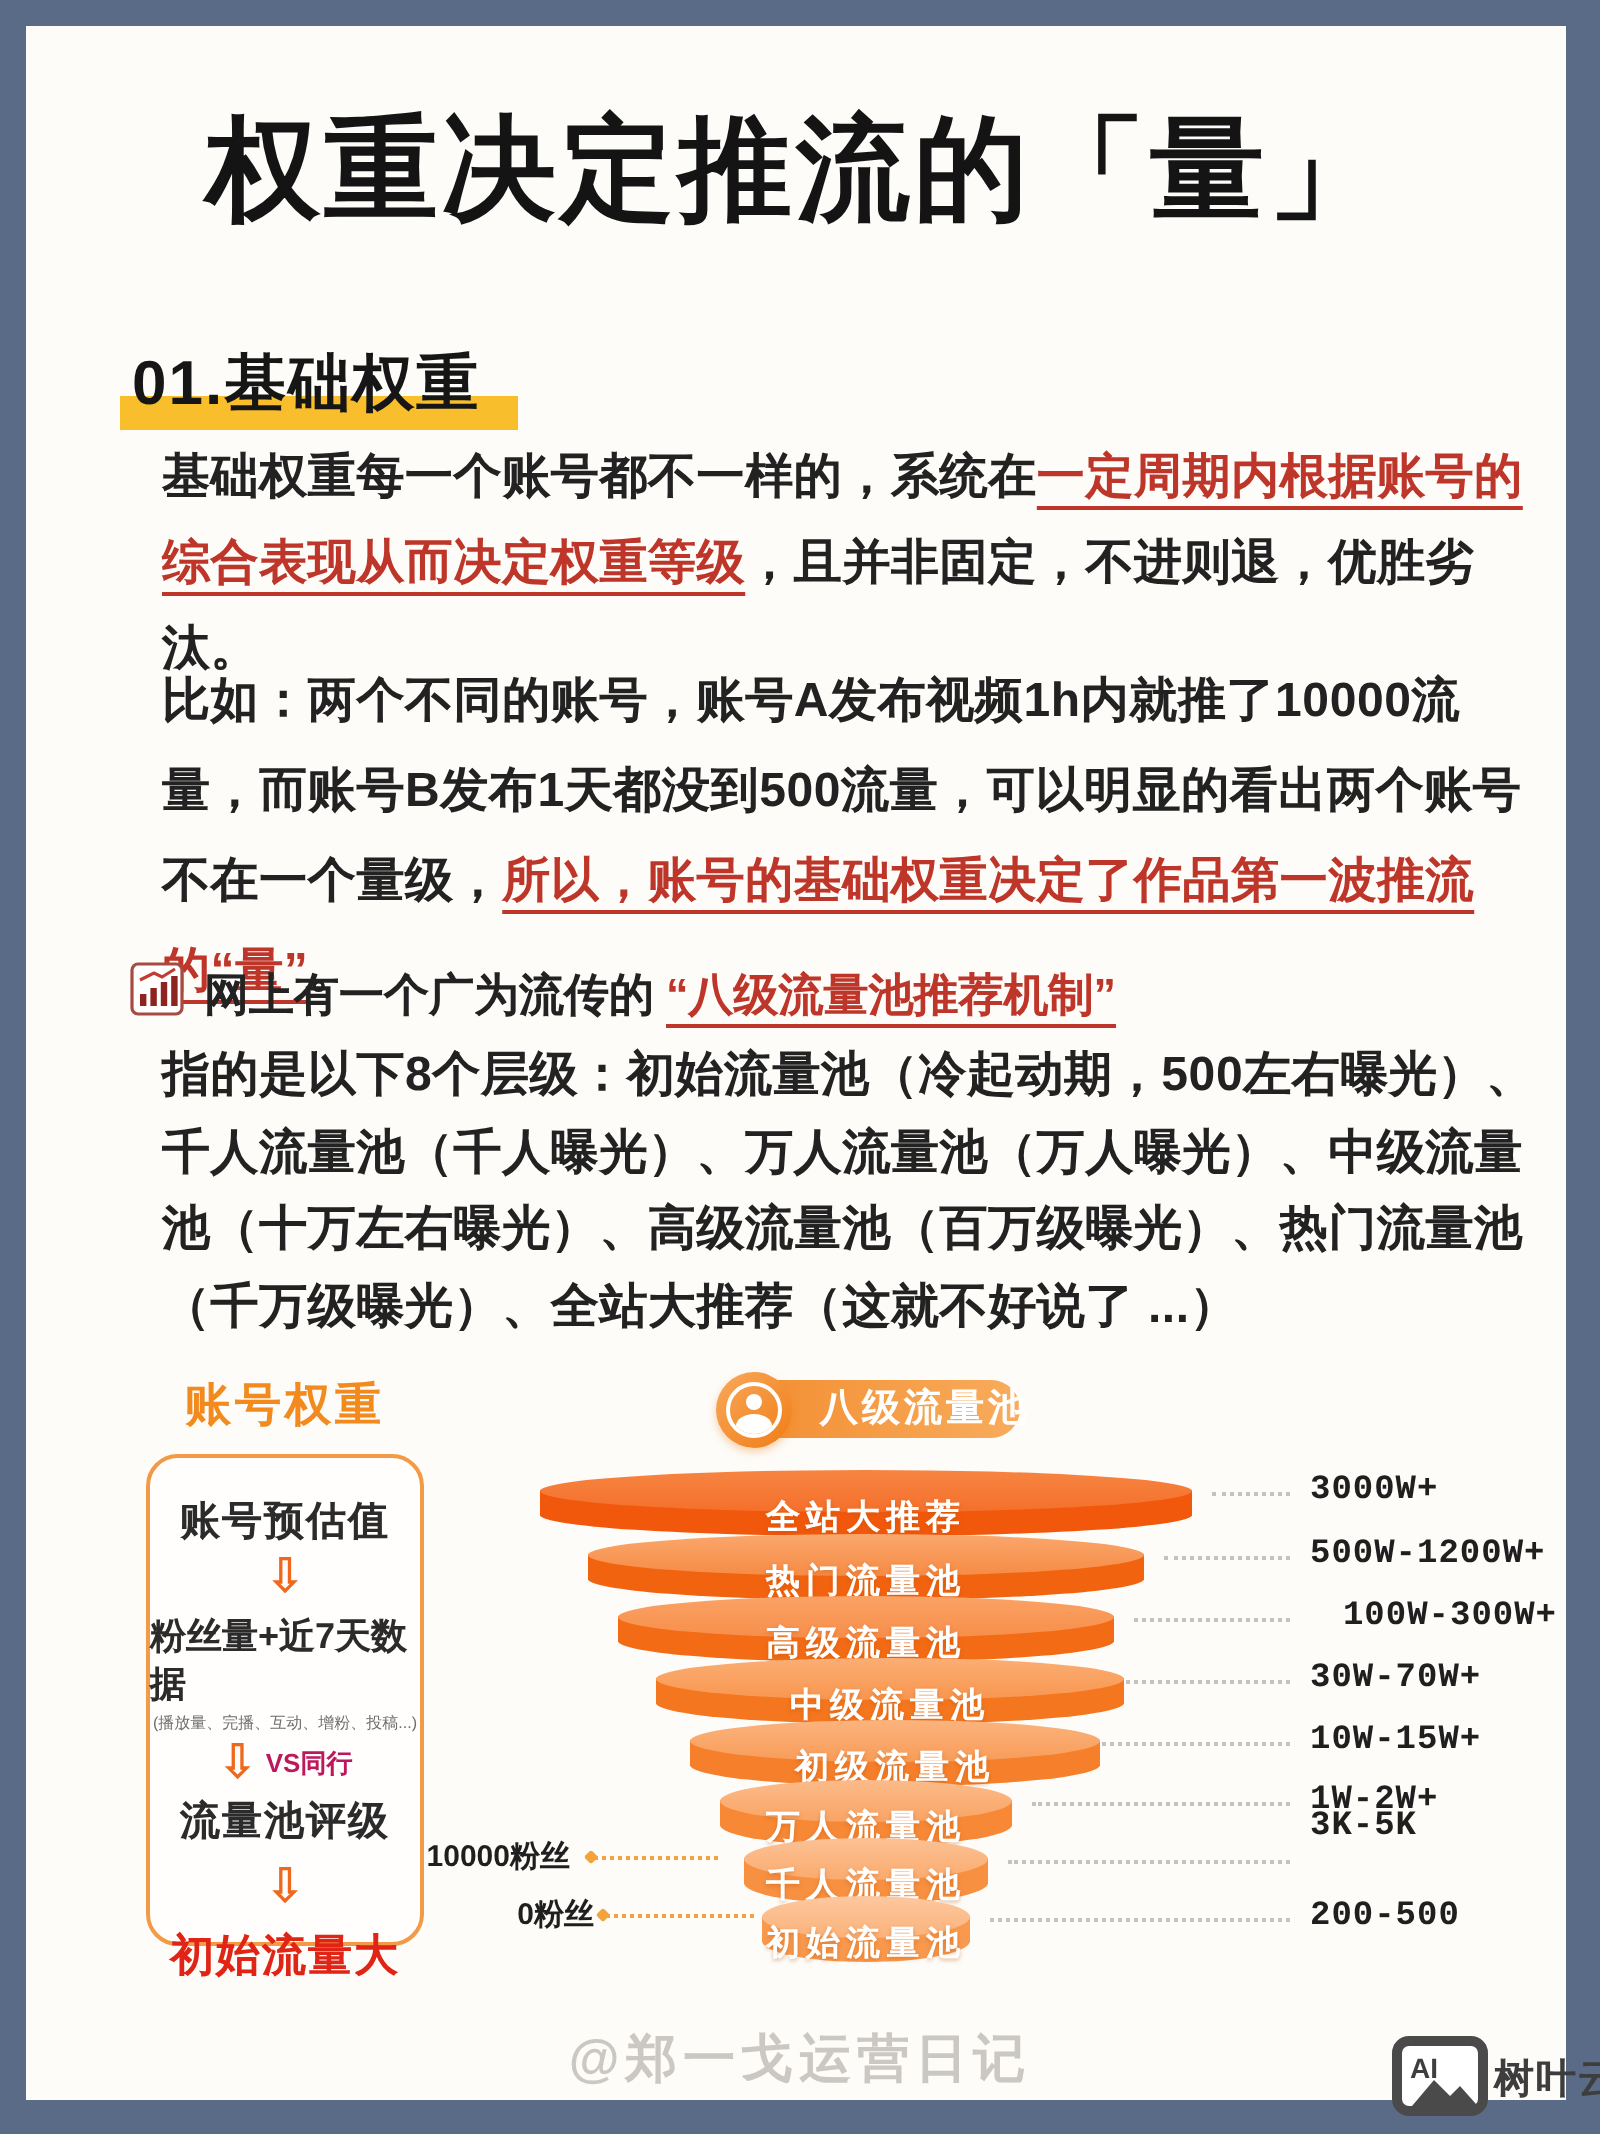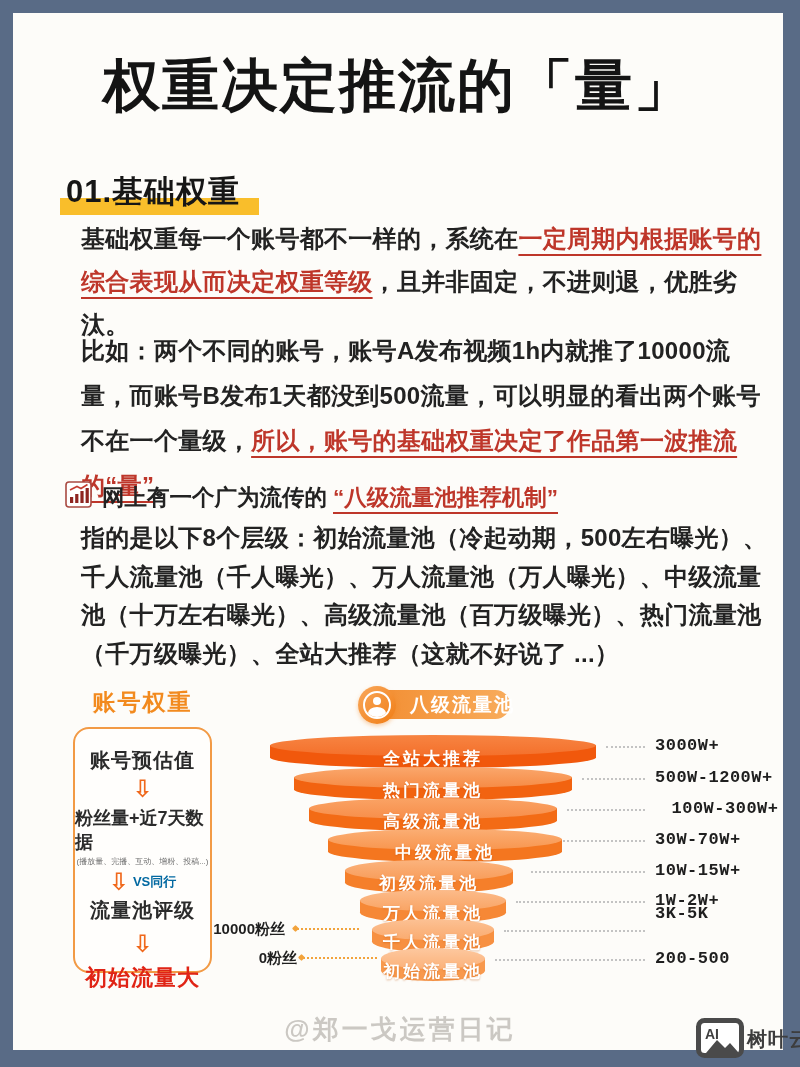--- a/index.html
+++ b/index.html
@@ -53,21 +53,21 @@
     background:#FFFEFC;display:flex;flex-direction:column;align-items:center;
   }
   .step{font-size:20px;font-weight:600;color:#2B2B2B;letter-spacing:1px;}
   .step-1{margin-top:18px;}
   .step-2{margin-top:5px;font-size:18px;font-weight:800;letter-spacing:0;}
   .step-note{margin-top:2px;font-size:8px;color:#6E6E6E;letter-spacing:0;white-space:nowrap;}
   .step-3{margin-top:3px;}
   .step-4{margin-top:7px;font-size:22px;font-weight:800;color:#E02415;letter-spacing:1px;}
   .flow-arrow{margin-top:3px;font-size:24px;line-height:24px;color:#F0681B;font-weight:700;}
   .arrow-row{margin-top:3px;display:flex;align-items:center;gap:4px;}
-  .vs-label{font-size:13px;color:#0369a1;font-weight:600;}
+  .vs-label{font-size:13px;color:#be185d;font-weight:600;}
   
   .pool-pill{
     position:absolute;left:347px;top:677px;width:150px;height:29px;border-radius:15px;
     background:linear-gradient(90deg,#F28B2E,#F8AC5C);
   }
   .pill-label{
     display:block;line-height:29px;padding-left:50px;color:#FFF;
     font-weight:700;font-size:19px;letter-spacing:2px;white-space:nowrap;
   }
   .pill-avatar{
@@ -192,21 +192,21 @@
       <div class="leader" style="left: 554px; top: 796px; width: 78px;"></div>
       <div class="pool-value" style="top: 786px; text-align: center;">100W-300W+</div>
       <div class="disc" style="left: 315px; top: 816px; width: 234px; z-index: 4;">
         <span class="d-bot" style="background: rgb(244, 118, 31);"></span>
         <span class="d-mid" style="background: rgb(244, 118, 31);"></span>
         <span class="d-top" style="background: linear-gradient(rgb(251, 174, 116), rgb(248, 150, 79));"></span>
         <span class="d-label" style="">中级流量池</span>
       </div>
       <div class="leader" style="left: 535px; top: 827px; width: 97px;"></div>
       <div class="pool-value" style="top: 817px;">30W-70W+</div>
-      <div class="disc" style="left: 332px; top: 847px; width: 168px; z-index: 5;">
+      <div class="disc" style="left: 332px; top: 847px; width: 205px; z-index: 5;">
         <span class="d-bot" style="background: rgb(245, 127, 42);"></span>
         <span class="d-mid" style="background: rgb(245, 127, 42);"></span>
         <span class="d-top" style="background: linear-gradient(rgb(251, 179, 125), rgb(248, 156, 89));"></span>
         <span class="d-label" style="">初级流量池</span>
       </div>
       <div class="leader" style="left: 518px; top: 858px; width: 114px;"></div>
       <div class="pool-value" style="top: 848px;">10W-15W+</div>
       <div class="disc" style="left: 347px; top: 877px; width: 146px; z-index: 6;">
         <span class="d-bot" style="background: rgb(246, 136, 54);"></span>
         <span class="d-mid" style="background: rgb(246, 136, 54);"></span>

